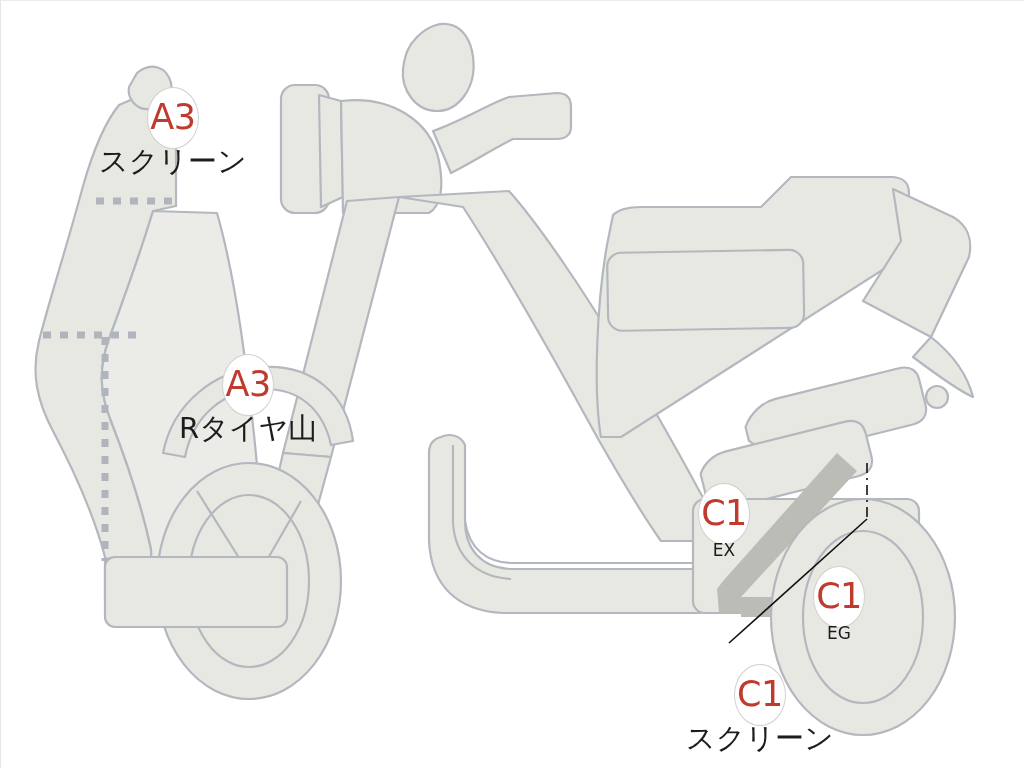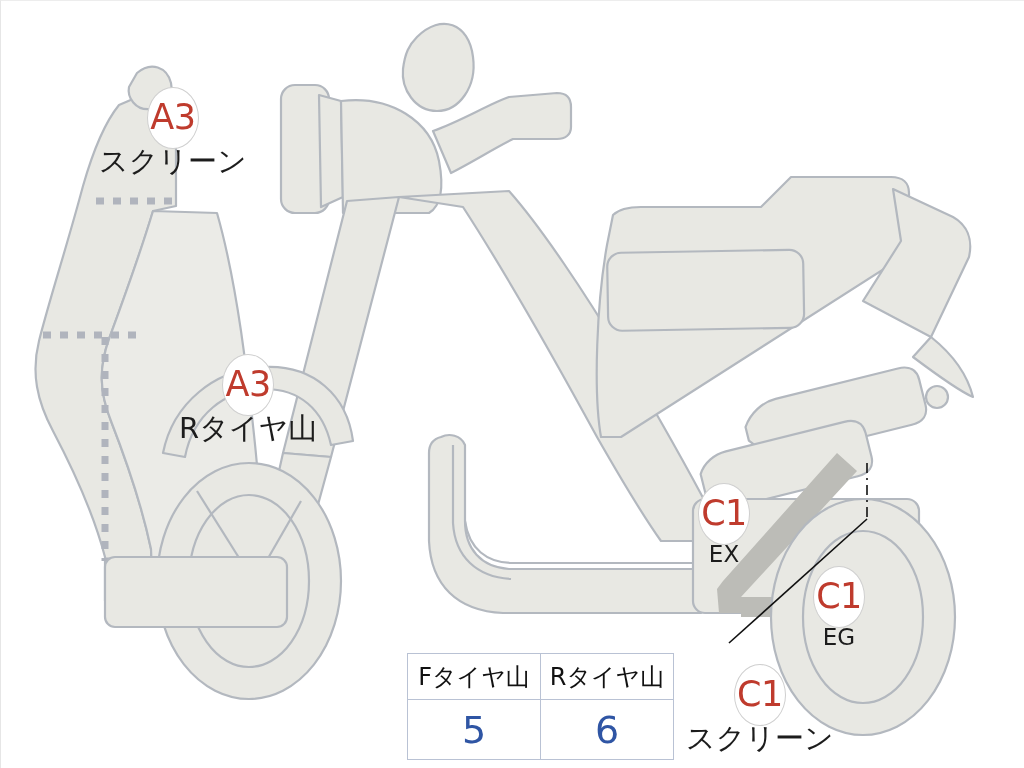--- a/index.html
+++ b/index.html
@@ -45,21 +45,21 @@
     transform:translateY(-1px);
   }
   .marker-label{
     margin-top:-3px;
     color:#1c1c1c;
     font-size:29px;
     line-height:1.05;
     white-space:nowrap;
     font-family:"DejaVu Sans","Liberation Sans",sans-serif;
   }
-  .marker-label.small{font-size:23px;}
+  .marker-label.small{font-size:17px;}
 
   
   #tire-table{
     position:absolute;
     left:406px;top:652px;
     border-collapse:collapse;
     background:#ffffff;
   }
   #tire-table th,#tire-table td{
     border:1.6px solid #b9c2d4;
@@ -274,26 +274,14 @@
     <span class="marker-label small">EG</span>
   </div>
 
   <div class="marker" style="left:685px;top:663px;">
     <div class="balloon">
       <span class="balloon-code">C1</span>
     </div>
     <span class="marker-label">スクリーン</span>
   </div>
 
-  <table id="tire-table">
-    <tbody>
-        <tr>
-      <th>Fタイヤ山</th>
-      <th>Rタイヤ山</th>
-    </tr>
-    <tr>
-      <td>5</td>
-      <td>6</td>
-    </tr>
-  </tbody>
-    </table>
 
 </div>
 
 </body></html>

